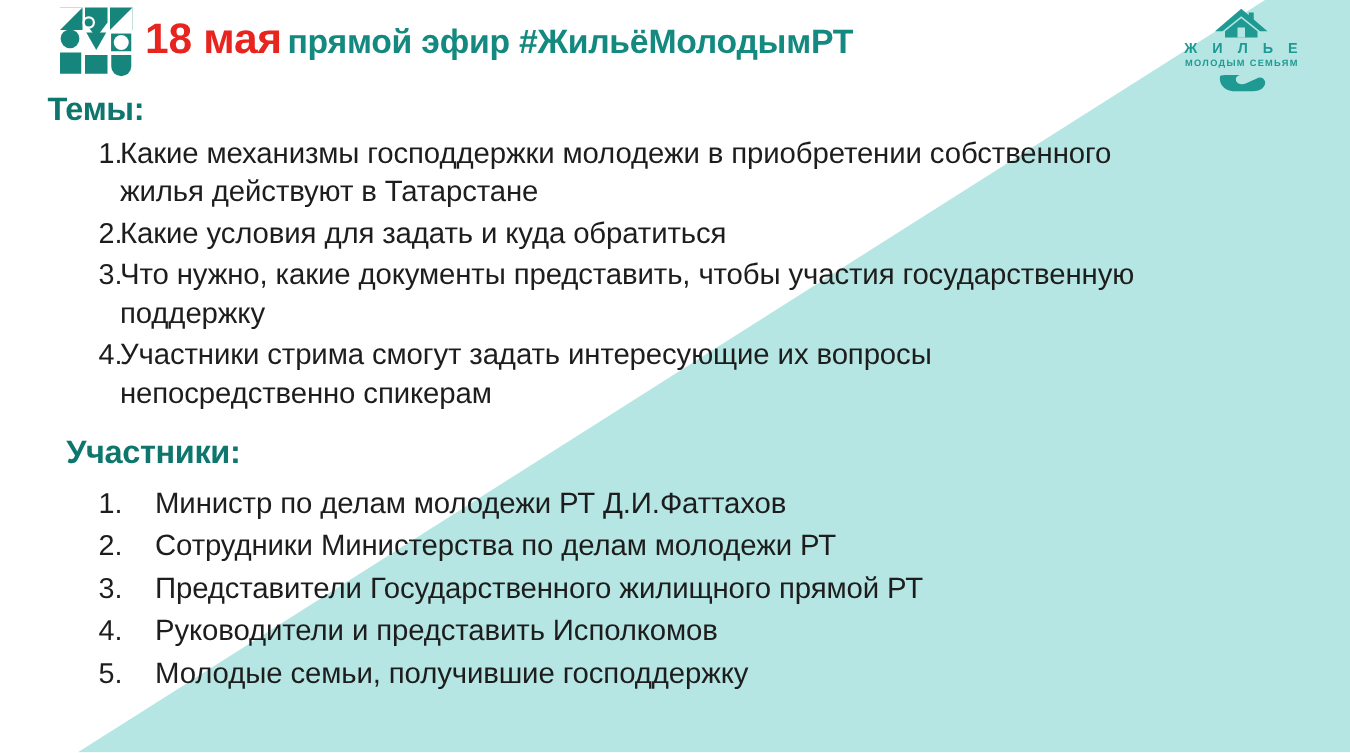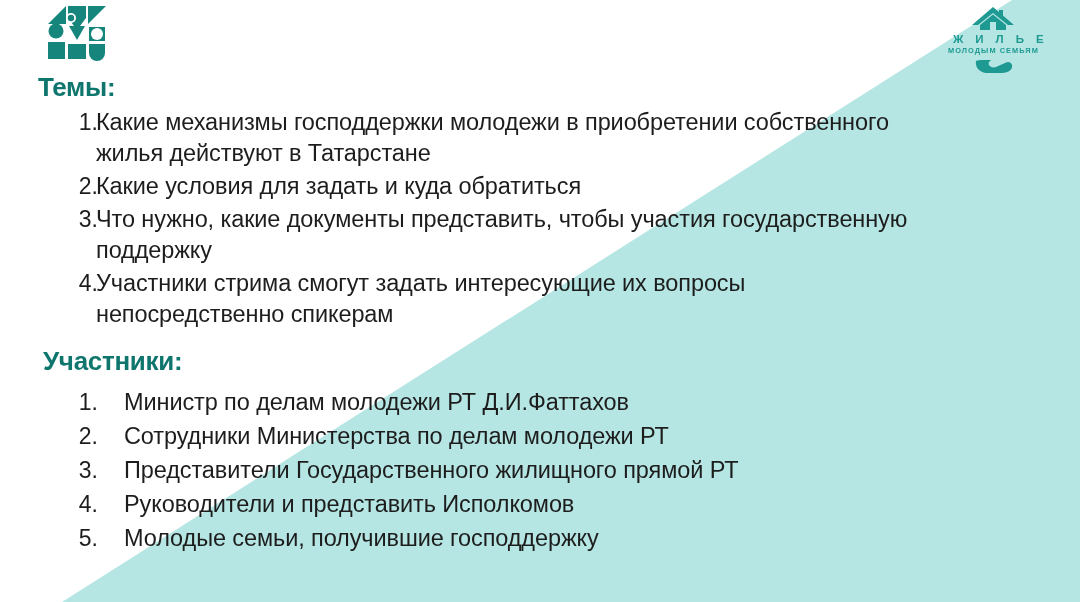--- a/index.html
+++ b/index.html
@@ -74,21 +74,20 @@
   }
   .rlogo .house { height: 26px; }
   .rlogo .house svg { display:block; margin:0 auto; }
   .rlogo .w1 {
     font-size: 11.5px;
     letter-spacing: 4.4px;
     color: #1f9a92;
     font-weight: bold;
     margin-top: 1px;
     padding-left: 4px;
-    text-align: right;
   }
   .rlogo .w2 {
     font-size: 7.4px;
     letter-spacing: 1.05px;
     color: #1f9a92;
     font-weight: bold;
     margin-top: 1px;
     padding-left: 1px;
   }
   .rlogo .hand { margin-top: 3px; }
@@ -104,21 +103,21 @@
 
   .section-title {
     position: absolute;
     font-size: 26px;
     font-weight: bold;
     color: #0f766e;
     letter-spacing: -0.3px;
     white-space: nowrap;
   }
   #title-topics   { left: 38px;  top: 72px; }
-  #title-members  { left: 43px;  top: 346px; }
+  #title-members  { left: 53px;  top: 346px; }
 
   ol.list {
     position: absolute;
     margin: 0;
     padding: 0;
     list-style: none;
     color: #1d1d1d;
   }
   ol.list li {
     position: relative;
@@ -200,20 +199,24 @@
           <polygon points="22,2 40,2 40,14 31,26 22,14"></polygon>
           <polygon points="23,22 39,22 31,36"></polygon>
           <circle cx="25" cy="14" r="5" fill="#ffffff"></circle>
           <circle cx="25" cy="14" r="3.2" fill="#16867d"></circle>
           <rect x="22" y="40" width="18" height="15"></rect>
           <polygon points="22,40 40,40 22,55" fill="#16867d"></polygon>
         </g>
       </svg>
     </div>
 
+    <div class="headline">
+      <span class="date">18 мая</span>
+      <span class="rest">прямой эфир #ЖильёМолодымРТ</span>
+    </div>
   </div>
 
   <div class="rlogo">
     <div class="house">
       <svg width="46" height="26" viewBox="0 0 46 26" aria-hidden="true">
         <path d="M23 1 L44 19 L38 19 L23 7 L8 19 L2 19 Z" fill="#1f9a92"></path>
         <path d="M23 8.5 L36 19 L36 24 L10 24 L10 19 Z" fill="#1f9a92"></path>
         <rect x="29" y="4" width="4" height="7" fill="#1f9a92"></rect>
         <rect x="20" y="16" width="6" height="8" fill="#b5e6e3"></rect>
       </svg>

